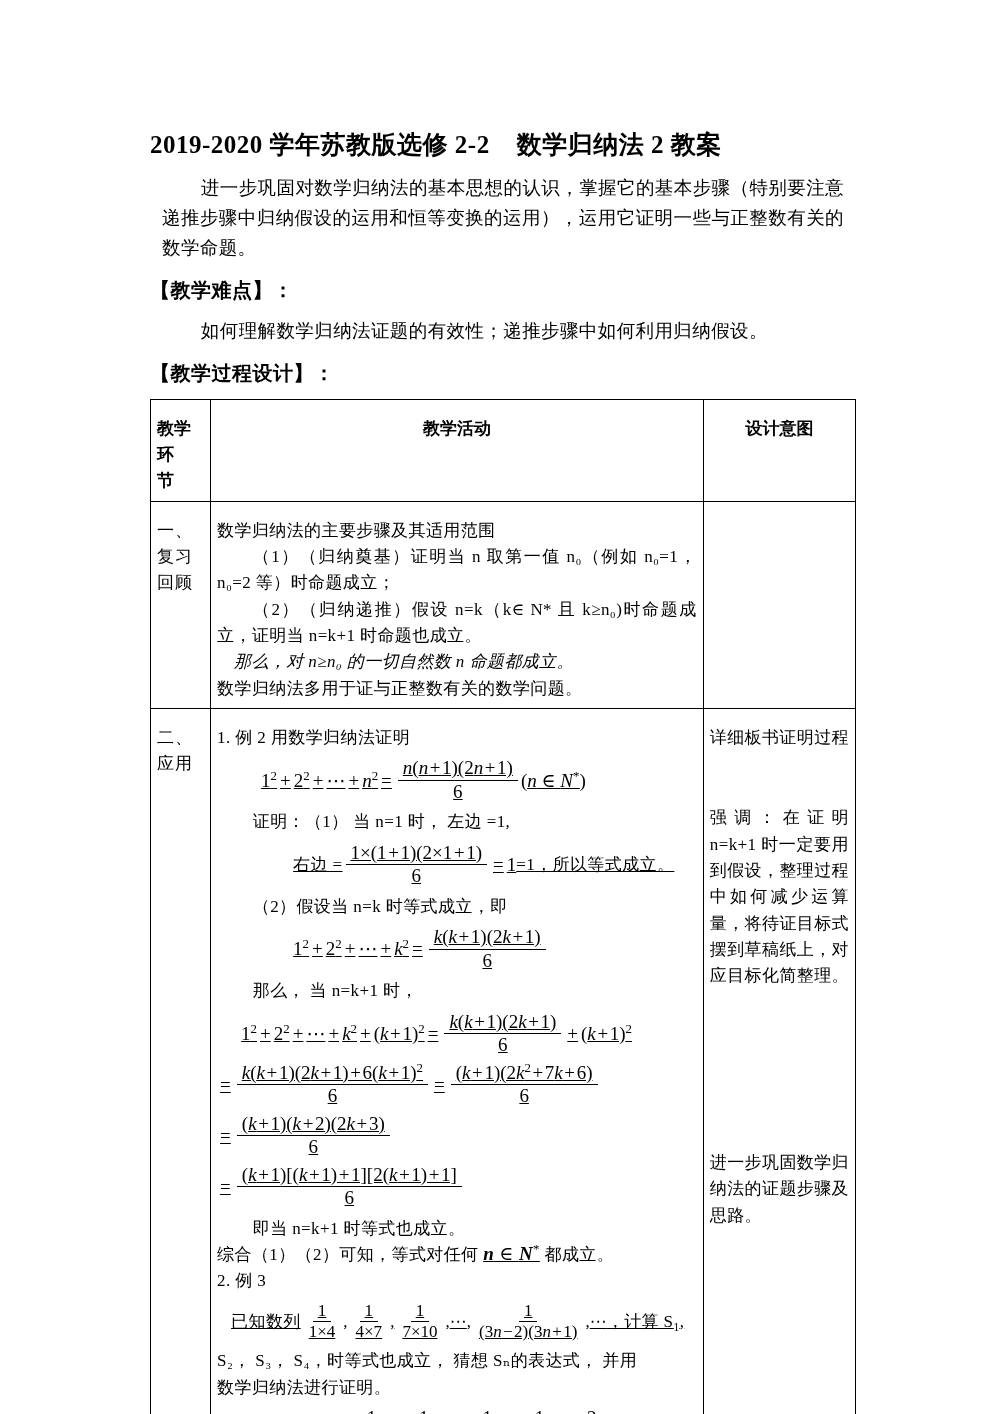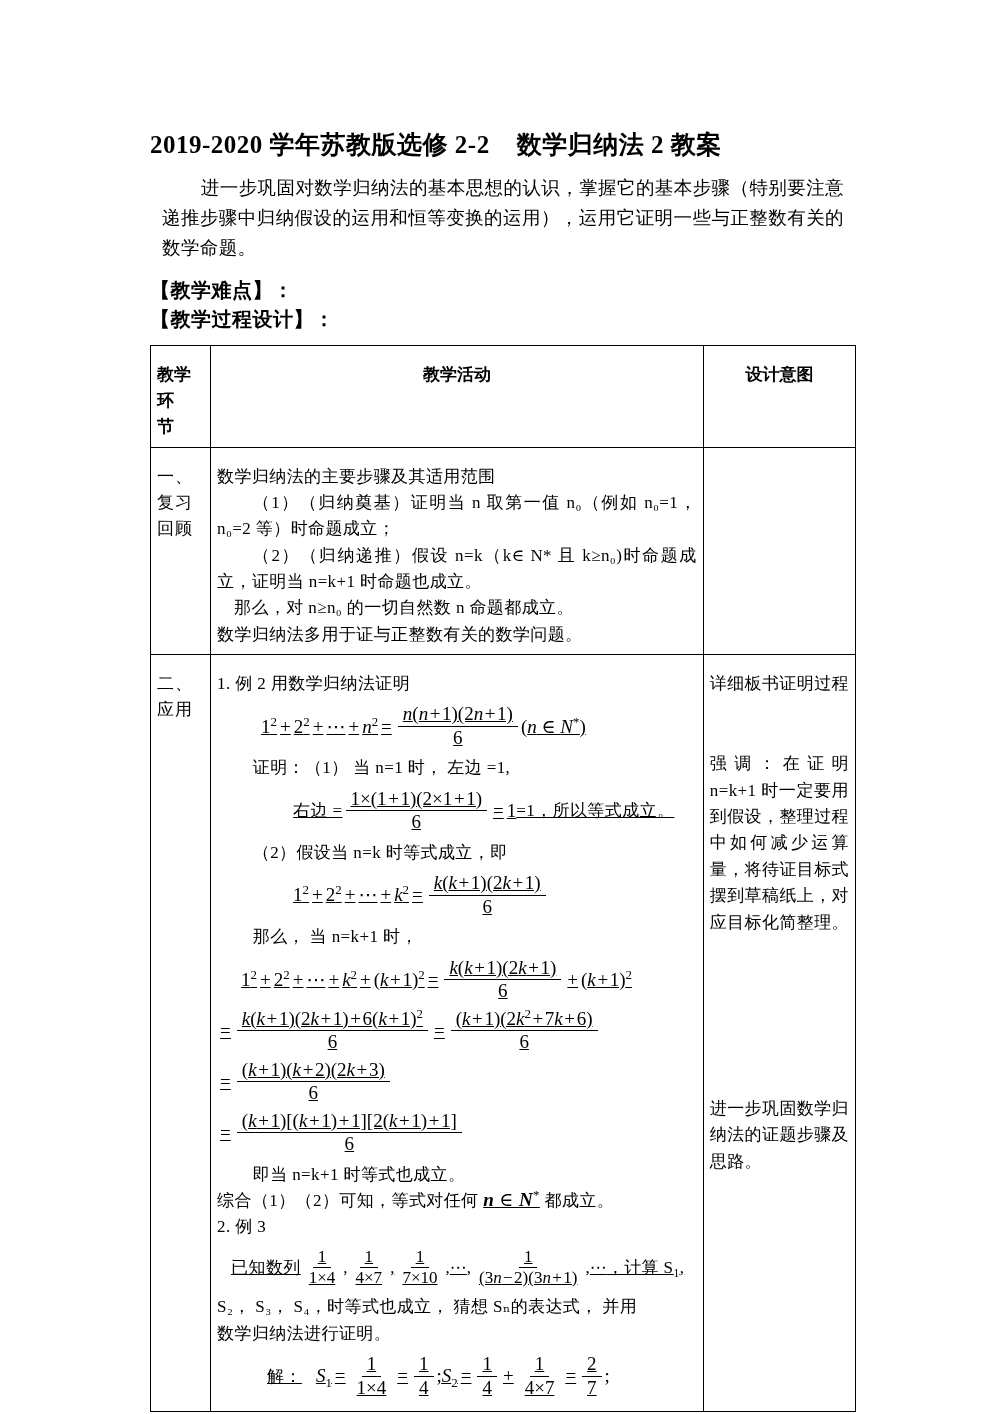--- a/index.html
+++ b/index.html
@@ -108,21 +108,21 @@
   }
   .intent-gap { height: 54px; }
   .intent-gap-lg { height: 160px; }
 
   .line {
     margin: 0;
     text-align: justify;
     text-justify: inter-ideograph;
     letter-spacing: 0.4px;
   }
-  .ind1 { text-indent: 1.0em; }
+  .ind1 { text-indent: 1.0em; font-style: italic; }
   .ind2 { text-indent: 2.1em; }
 
   
   .math {
     font-family: "Liberation Serif", "DejaVu Serif", serif;
     font-size: 19px;
     line-height: 1.25;
     white-space: nowrap;
     text-decoration: underline;
   }
@@ -178,20 +178,21 @@
 <body>
 
 <div class="page">
   <div class="content">
 
     <div class="doc-title">2019-2020 学年苏教版选修 2-2    数学归纳法 2 教案</div>
 
     <p class="para indent2">进一步巩固对数学归纳法的基本思想的认识，掌握它的基本步骤（特别要注意递推步骤中归纳假设的运用和恒等变换的运用），运用它证明一些与正整数有关的数学命题。</p>
 
     <div class="section-head">【教学难点】：</div>
+    <p class="para indent2">如何理解数学归纳法证题的有效性；递推步骤中如何利用归纳假设。</p>
 
     <div class="section-head">【教学过程设计】：</div>
 
     <table class="lesson">
       <colgroup>
         <col class="col-stage">
         <col class="col-act">
         <col class="col-intent">
       </colgroup>
       <tbody>

